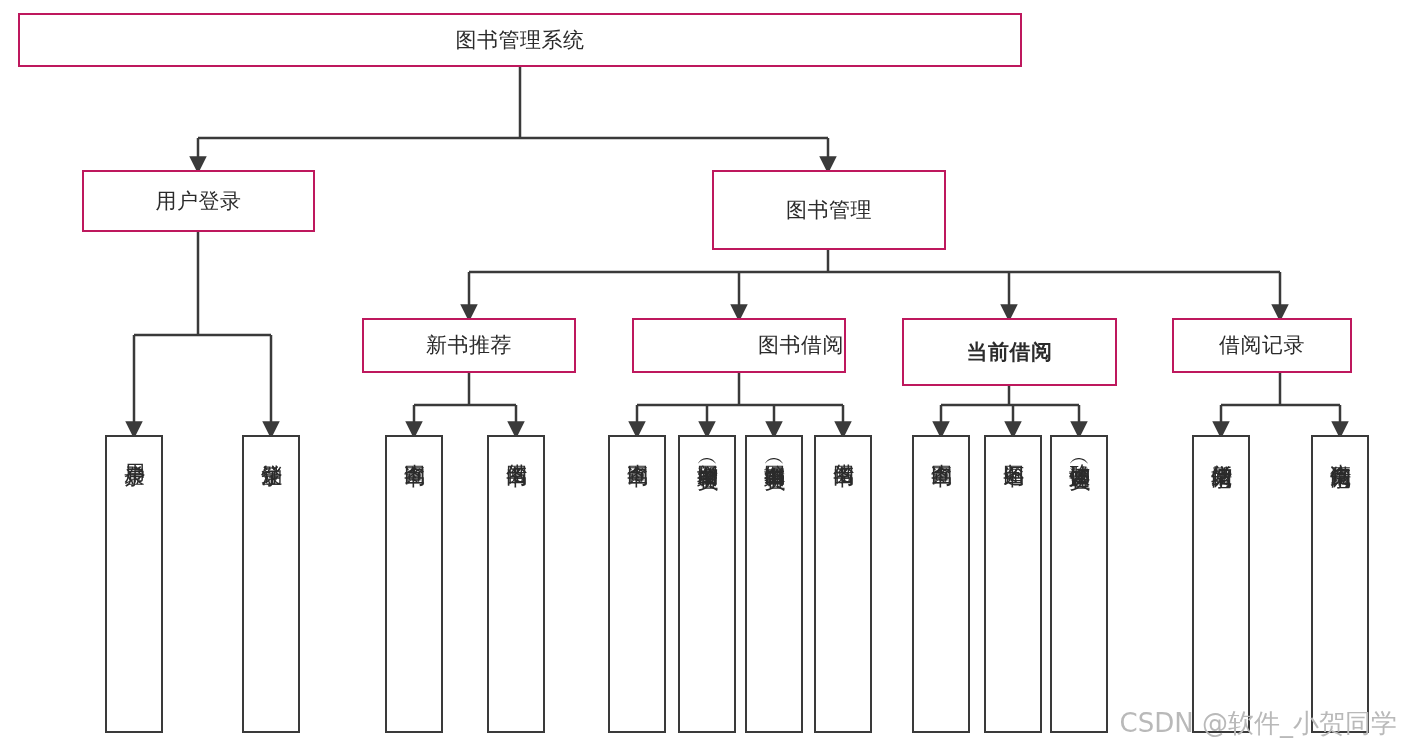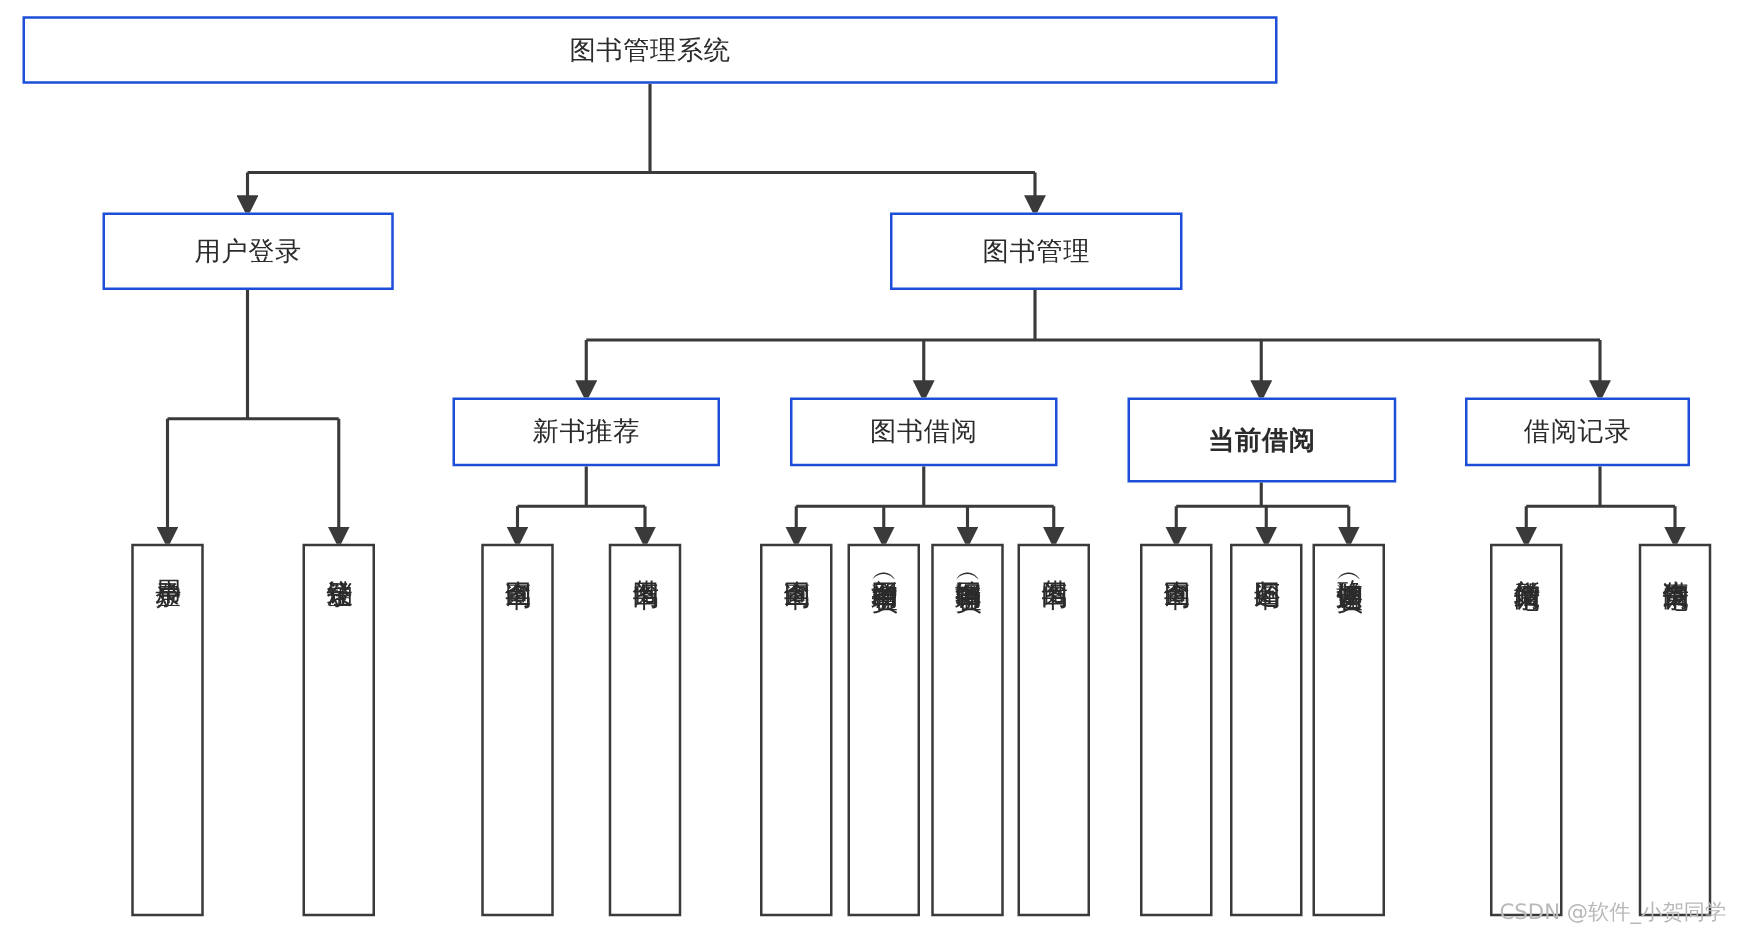--- a/index.html
+++ b/index.html
@@ -20,21 +20,21 @@
   #wires {
     position: absolute;
     left: 0;
     top: 0;
     width: 1405px;
     height: 747px;
   }
   .node {
     position: absolute;
     box-sizing: border-box;
-    border: 2px solid #1d4ed8;
+    border: 2px solid #be185d;
     background: #ffffff;
     display: flex;
     align-items: center;
     justify-content: center;
     color: #2b2b2b;
   }
   .node-root {
     border-width: 2px;
   }
   .node-label {
@@ -55,23 +55,23 @@
     letter-spacing: 1px;
     writing-mode: vertical-rl;
     text-orientation: upright;
     -webkit-writing-mode: vertical-rl;
     line-height: 1.12;
     color: #2b2b2b;
     white-space: nowrap;
   }
   .watermark {
     position: absolute;
-    right: 24px;
+    right: 8px;
     bottom: 6px;
-    font-size: 17px;
+    font-size: 26px;
     color: #b9b9b9;
     white-space: nowrap;
     pointer-events: none;
   }
 </style>
 </head>
 <body>
 
 <div id="canvas">
 
@@ -125,28 +125,28 @@
     </g>
   </svg>
 
   <div class="node node-root" style="left:18px; top:13px; width:1004px; height:54px;">
     <span class="node-label">图书管理系统</span>
   </div>
 
   <div class="node" style="left:82px; top:170px; width:233px; height:62px;">
     <span class="node-label">用户登录</span>
   </div>
-  <div class="node" style="left:712px; top:170px; width:234px; height:62px;">
+  <div class="node" style="left:712px; top:170px; width:234px; height:80px;">
     <span class="node-label">图书管理</span>
   </div>
 
   <div class="node" style="left:362px; top:318px; width:214px; height:55px;align-items:center;">
     <span class="node-label">新书推荐</span>
   </div>
-  <div class="node" style="left:632px; top:318px; width:214px; height:55px;">
+  <div class="node" style="left:632px; top:318px; width:214px; height:55px;justify-content:flex-end;">
     <span class="node-label">图书借阅</span>
   </div>
   <div class="node" style="left:902px; top:318px; width:215px; height:68px;font-weight:bold;">
     <span class="node-label">当前借阅</span>
   </div>
   <div class="node" style="left:1172px; top:318px; width:180px; height:55px;">
     <span class="node-label">借阅记录</span>
   </div>
 
   <div class="node node-leaf" style="left:105px; top:435px; width:58px; height:298px;">

